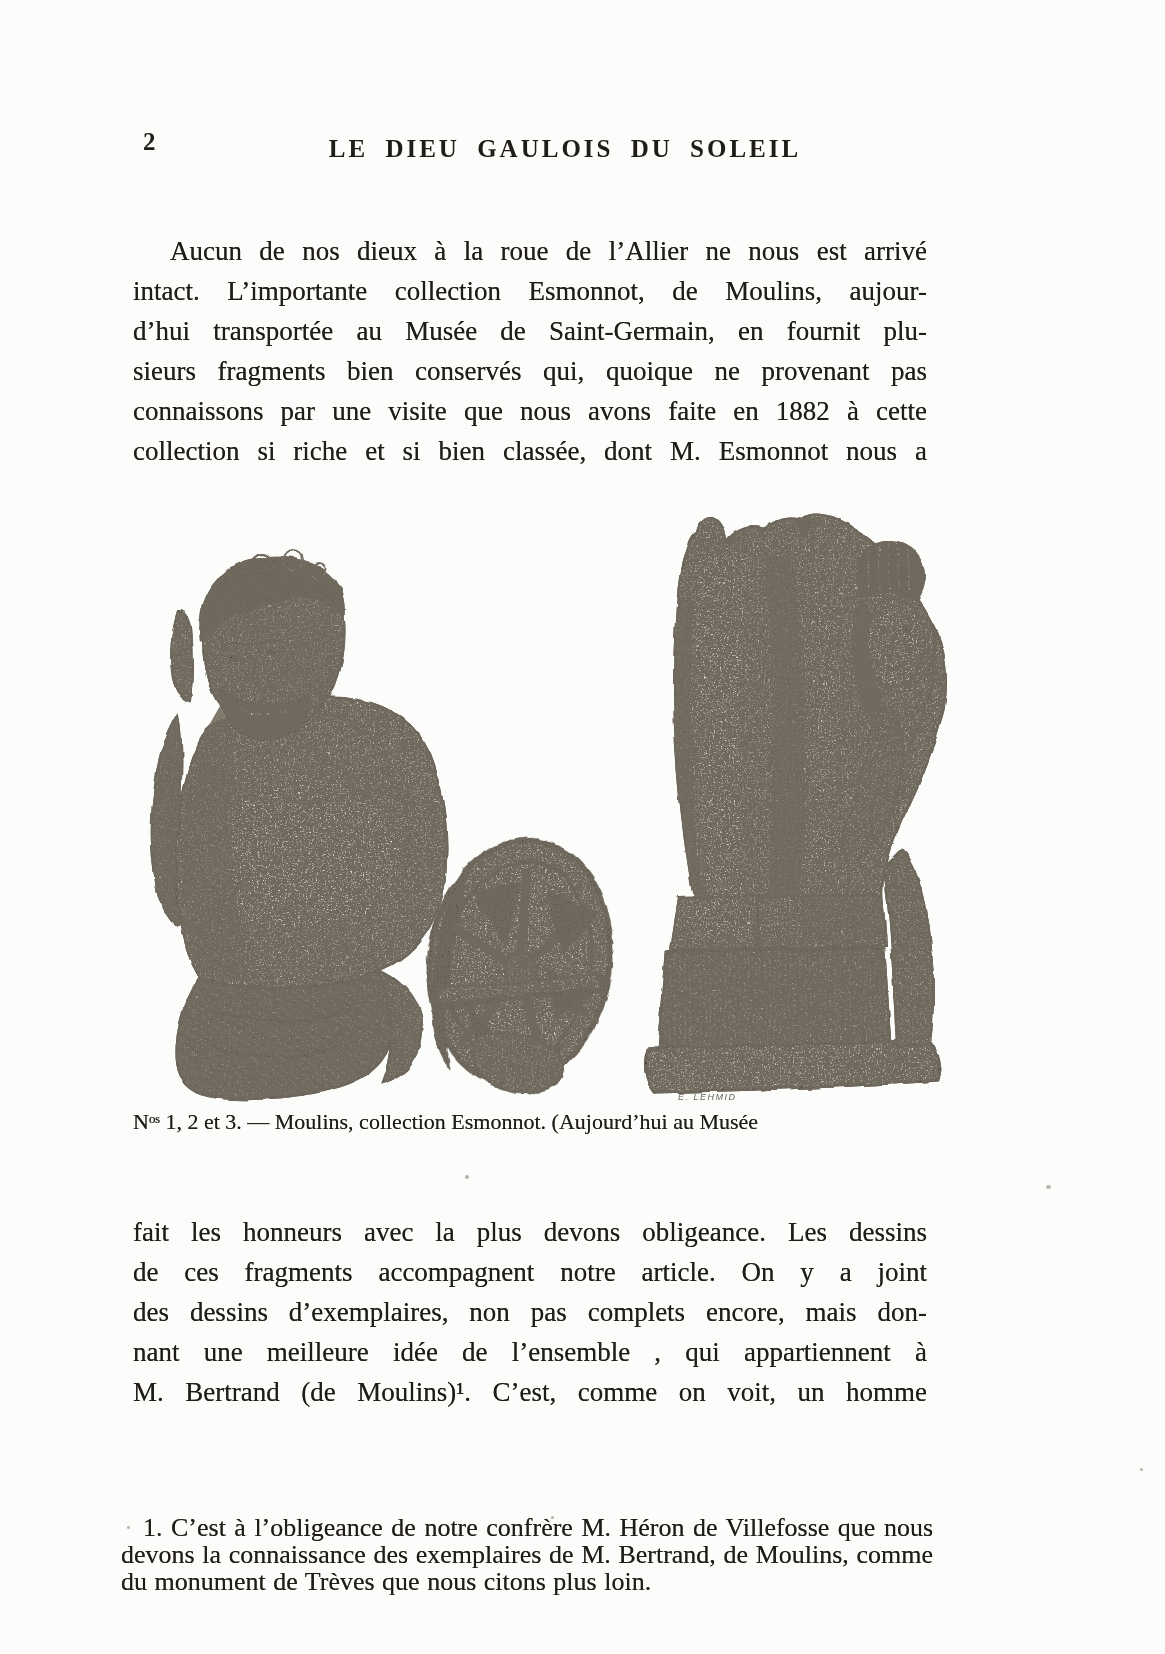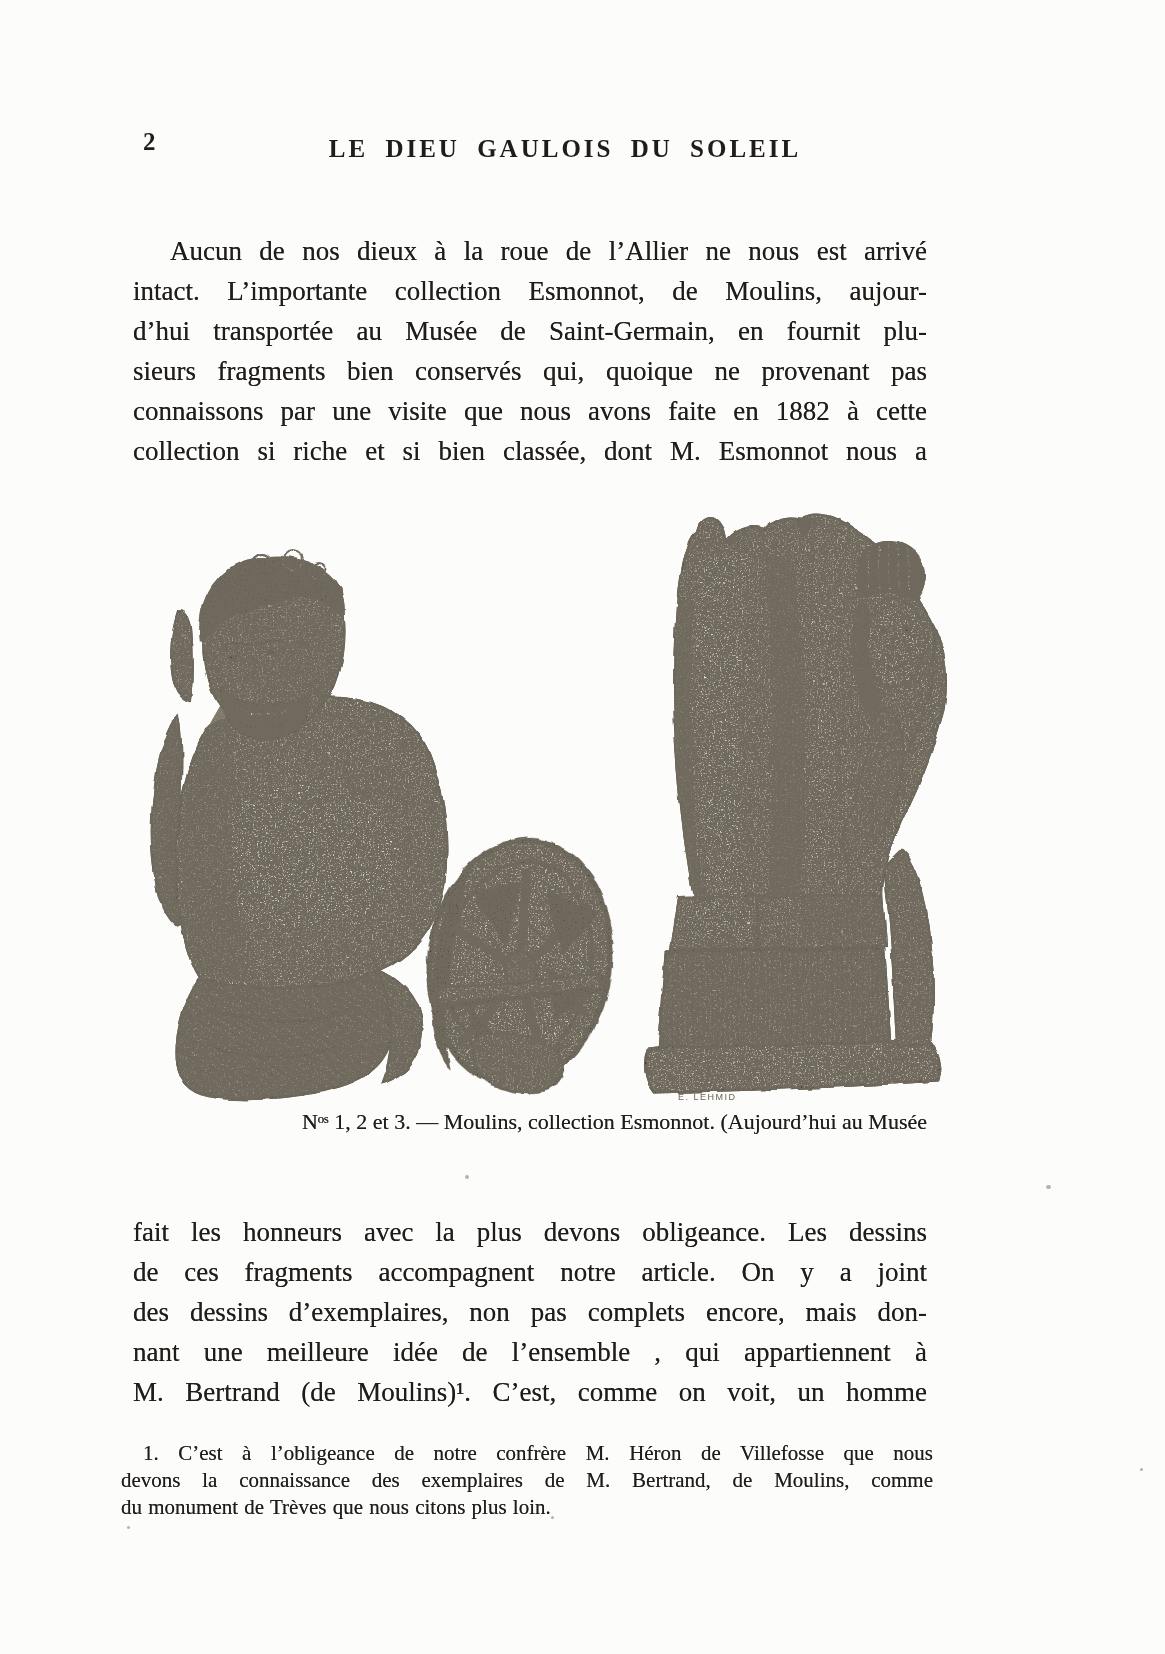--- a/index.html
+++ b/index.html
@@ -22,32 +22,32 @@
     position:absolute;left:133px;width:794px;
     font-size:27px;line-height:40px;word-spacing:1.5px;
     text-shadow:0 0 .5px rgba(32,29,25,.75);
   }
   .para .line{text-align:justify;text-align-last:justify;}
   .para1{top:188px;}
   .para1 .line:first-child{text-indent:37px;margin-top:43px;}
   .para2{top:1212px;}
   .caption{
     position:absolute;left:133px;top:1107px;width:794px;
-    font-size:22px;line-height:29.5px;text-align:right;
+    font-size:22px;line-height:29.5px;text-align:left;
     text-shadow:0 0 .4px rgba(32,29,25,.7);
   }
   .footnote{
-    position:absolute;left:121px;top:1440px;width:812px;
-    font-size:21px;line-height:27px;word-spacing:1px;
+    position:absolute;left:121px;top:1514px;width:812px;
+    font-size:26px;line-height:27px;word-spacing:1px;
     text-shadow:0 0 .4px rgba(32,29,25,.7);
   }
   .footnote .line{text-align:justify;text-align-last:justify;}
   .footnote .line:first-child{text-indent:22px;}
   .footnote .line:last-child{text-align-last:left;}
-  .fig{position:absolute;left:140px;top:470px;width:820px;height:635px;margin:0;}
+  .fig{position:absolute;left:140px;top:470px;width:820px;height:635px;margin:0;font-style:italic;}
   .fig svg{display:block;width:820px;height:635px;}
   .speck{position:absolute;border-radius:50%;background:#8a8a86;opacity:.65;}
   .sp1{left:465px;top:1175px;width:4px;height:4px;}
   .sp2{left:1046px;top:1185px;width:5px;height:4px;}
   .sp3{left:551px;top:1516px;width:3px;height:3px;}
   .sp4{left:127px;top:1526px;width:3px;height:3px;}
   .sp5{left:1140px;top:1468px;width:3px;height:3px;}
 </style>
 </head>
 <body>

